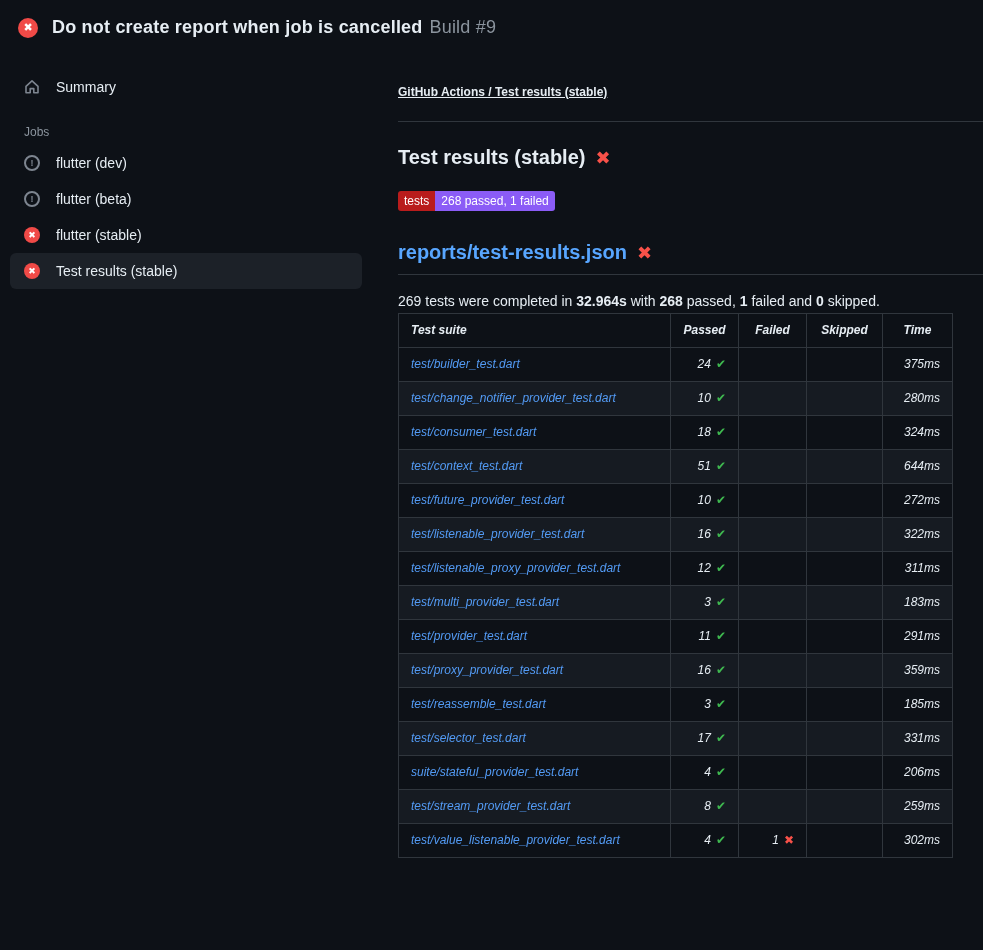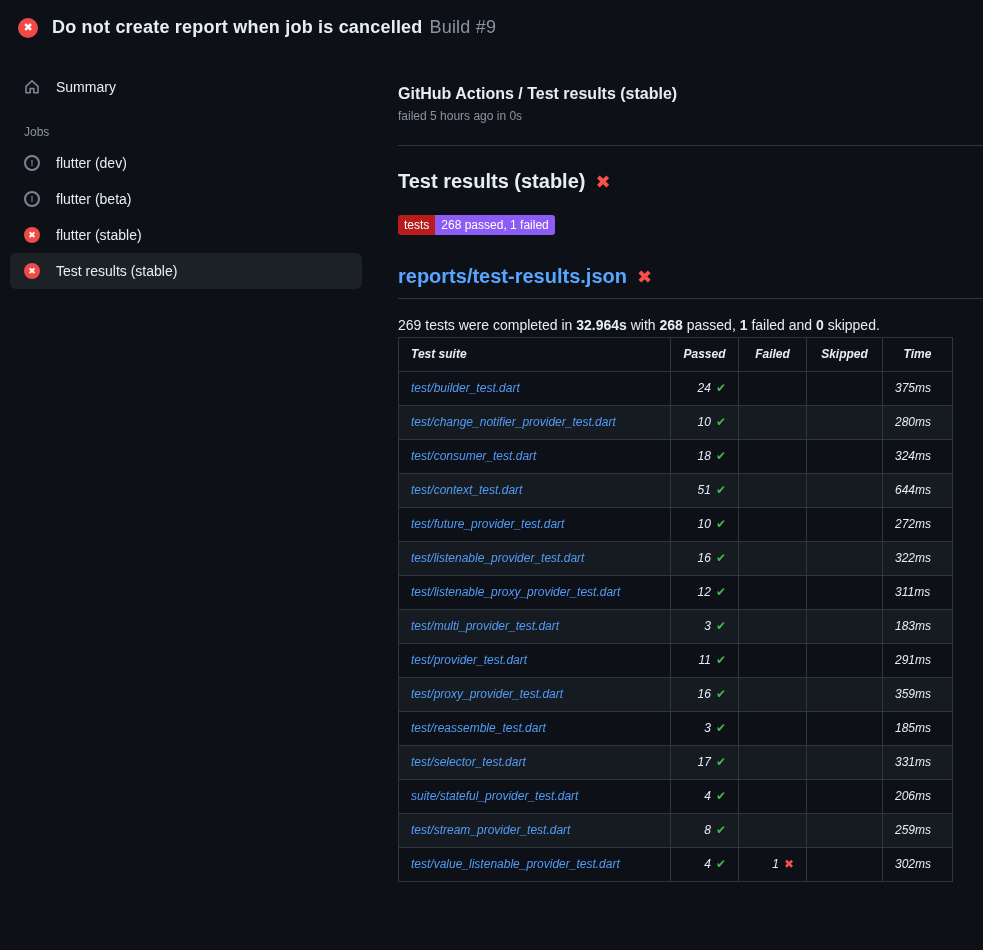--- a/index.html
+++ b/index.html
@@ -40,21 +40,21 @@
   }
   .icon-fail {
     width:16px; height:16px; border-radius:50%; background:#f04a47; color:#fff;
     display:inline-flex; align-items:center; justify-content:center;
     font-size:9px; font-weight:bold; flex:0 0 auto; line-height:1;
   }
   .home-icon { flex:0 0 auto; display:inline-flex; }
 
   
   .main { flex:1; padding:32px 0 0 16px; }
-  .breadcrumb { font-weight:700; font-size:16px; }
+  .breadcrumb { font-weight:700; font-size:12px;text-decoration:underline; }
   .run-meta { color:#8b949e; font-size:12px; margin-top:6px; }
   .divider { border-bottom:1px solid #30363d; margin-top:22px; }
 
   .section-title {
     font-size:20px; font-weight:700; margin-top:24px;
     display:flex; align-items:center; gap:10px;
   }
   .heading-cross { color:#f85149; font-size:18px; font-weight:bold; line-height:1; }
 
   .badge {
@@ -73,21 +73,21 @@
   .summary-line { margin-top:18px; font-size:14px; color:#e6edf3; }
   .summary-line strong { font-weight:700; }
 
   
   .results-table { border-collapse:collapse; margin-top:4px; width:554px; font-size:12px; table-layout:fixed;font-style:italic; }
   .results-table th, .results-table td { border:1px solid #30363d; padding:7px 12px; line-height:19px; }
   .results-table th { font-weight:700; text-align:center; }
   .results-table th.col-suite-h { text-align:left; }
   .results-table tbody tr:nth-child(even) { background:#161b22; }
   .td-num { text-align:right; white-space:nowrap; }
-  .td-time { text-align:left; white-space:nowrap; }
+  .td-time { text-align:right; white-space:nowrap; }
   .suite-link { color:#539bf5; }
   .check-glyph { color:#3fb950; margin-left:5px; }
   .cross-glyph { color:#f85149; margin-left:5px; }
 </style>
 </head>
 <body>
 
 <header class="app-header">
   <span class="status-circle">✖</span>
   <h1 class="app-title">
@@ -121,21 +121,20 @@
       <span class="side-label">flutter (stable)</span>
     </div>
     <div class="side-item selected">
       <span class="icon-fail">✖</span>
       <span class="side-label">Test results (stable)</span>
     </div>
   </aside>
 
   <main class="main">
     <div class="breadcrumb">GitHub Actions / Test results (stable)</div>
-    <div class="run-meta">failed 5 hours ago in 0s</div>
     <div class="divider"></div>
 
     <h2 class="section-title">
       <span>Test results (stable)</span>
       <span class="heading-cross">✖</span>
     </h2>
 
     <div class="badge">
       <span class="badge-label">tests</span>
       <span class="badge-value">268 passed, 1 failed</span>

